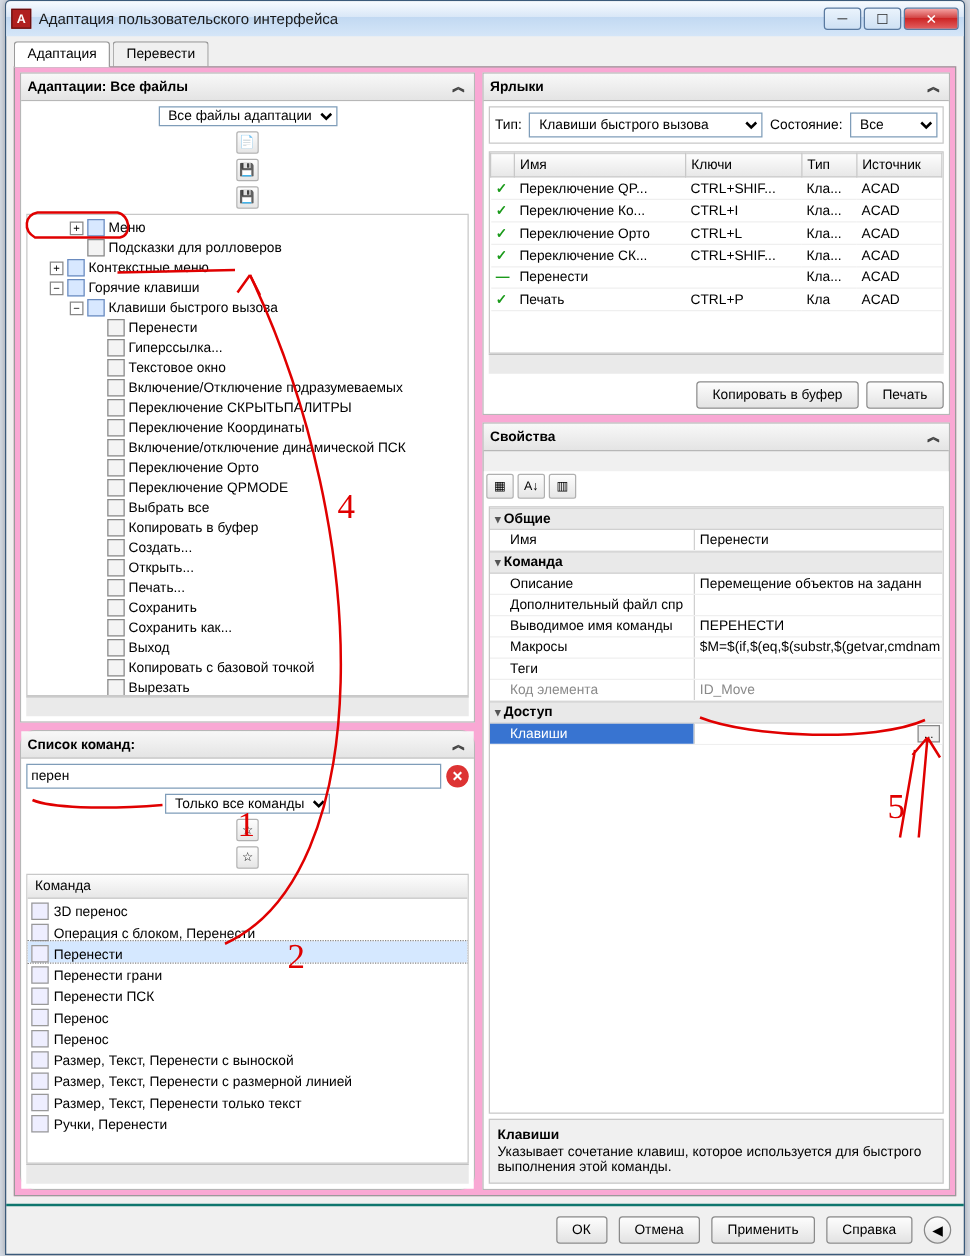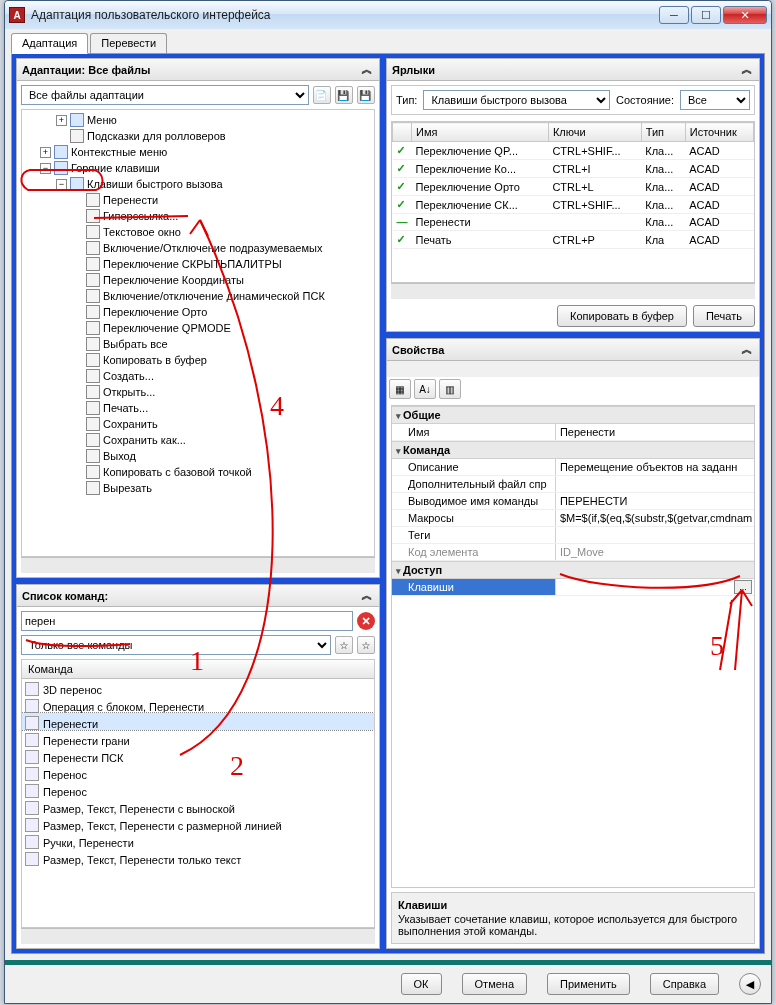--- a/index.html
+++ b/index.html
@@ -8,30 +8,30 @@
   .titlebar { height: 28px; background: linear-gradient(#f7fbff,#d9e7f7 45%,#c2d9f2 46%,#d5e6f8); border-radius: 4px 4px 0 0; display: flex; align-items: center; padding: 0 4px; }
   .titlebar-icon { width:16px; height:16px; background:#b02020; border:1px solid #6a0f0f; margin-right:6px; display:flex; align-items:center; justify-content:center; color:#fff; font-weight:bold; font-size:10px;}
   .titlebar-text { flex:1; color:#1a1a1a; font-size:12px; }
   .sysbtns { display:flex; gap:0;}
   .sysbtn { width:30px; height:18px; border:1px solid #5a7aa0; background: linear-gradient(#eaf3fc,#cfe1f4); border-radius:3px; margin-left:2px; display:flex; align-items:center; justify-content:center; color:#2a2a2a;}
   .sysbtn.close { background: linear-gradient(#f5a3a3,#d24545 45%,#c22 46%,#e26060); color:#fff; width:44px;}
   .content { flex:1; padding:4px 6px 6px 6px; display:flex; flex-direction:column; min-height:0;}
   .tabs { display:flex; margin-bottom:-1px;}
   .tab { padding:3px 10px 4px; border:1px solid #9a9a9a; border-bottom:none; background:#f0f0f0; border-radius:3px 3px 0 0; margin-right:2px;}
   .tab.active { background:#fff; border-bottom:1px solid #fff; z-index:2; position:relative;}
-  .tabpage { flex:1; border:1px solid #9a9a9a; background:#1d4ed8; padding:4px; display:flex; gap:6px; min-height:0;}
+  .tabpage { flex:1; border:1px solid #9a9a9a; background:#f9a8d4; padding:4px; display:flex; gap:6px; min-height:0;}
   .col { display:flex; flex-direction:column; gap:6px; min-height:0;}
   .col.left { width: 364px;}
   .col.right { flex:1; }
   .panel { border:1px solid #b7b7b7; display:flex; flex-direction:column; min-height:0; background:#f0f0f0;}
   .panel-head { height:22px; background: linear-gradient(#f8f8f8,#e4e4e4); border-bottom:1px solid #b7b7b7; display:flex; align-items:center; padding:0 5px; font-weight:bold;}
   .panel-head .spacer{flex:1;}
   .chev { width:14px; text-align:center; color:#444;}
   .panel-body { flex:1; background:#fff; padding:4px; display:flex; flex-direction:column; min-height:0; overflow:hidden;}
-  .toolbar { display:flex; align-items:center; gap:4px; margin-bottom:4px;}
+  .toolbar { display:flex; align-items:center; gap:4px; margin-bottom:4px;flex-direction:column;}
   select, input[type=text]{ height:20px; border:1px solid #7f9db9; background:#fff; padding:0 3px;}
   .iconbtn { width:18px; height:18px; border:1px solid #b0b0b0; background:linear-gradient(#fdfdfd,#e6e6e6); border-radius:2px; display:flex; align-items:center; justify-content:center; font-size:10px;}
   .tree { flex:1; overflow:auto; border:1px solid #c8c8c8; position:relative;}
   .tree-inner{padding:2px 2px 2px 2px;}
   .node { display:flex; align-items:center; height:16px; white-space:nowrap;}
   .expander { width:11px;height:11px;border:1px solid #888; text-align:center; line-height:9px; font-size:9px; margin-right:3px; background:#fff;}
   .ticon { width:14px; height:14px; margin-right:3px; display:inline-flex; align-items:center; justify-content:center; border:1px solid #888; font-size:8px; background:#f4f4f4;}
   .ticon.blue{background:#d8e8ff;border-color:#6a8bbf;}
   .indent { display:inline-block;}
   .hscroll { height:16px; background:#eaeaea; border-top:1px solid #c0c0c0;}
@@ -58,21 +58,21 @@
   .propcat::before{content:"▾ ";font-size:9px;color:#555;}
   .proprow{display:flex;border-bottom:1px solid #efefef;}
   .propname{width:45%;padding:2px 4px 2px 16px;}
   .propname.disabled{color:#8a8a8a;}
   .propval{flex:1;padding:2px 4px;border-left:1px solid #d0d0d0;overflow:hidden;white-space:nowrap;}
   .proprow.sel .propname{background:#3874d1;color:#fff;}
   .proprow.sel .propval{background:#fff;position:relative;}
   .ellipsis-btn{position:absolute;right:2px;top:1px;width:18px;height:14px;border:1px solid #888;background:#eee;text-align:center;line-height:12px;font-size:9px;}
   .help{border:1px solid #c8c8c8;padding:6px;background:#f0f0f0;font-size:11px;}
   .help-title{font-weight:bold;margin-bottom:2px;}
-  .footer{padding:8px 10px;display:flex;justify-content:flex-end;gap:20px;align-items:center;border-top:5px solid #0f766e;}
+  .footer{padding:8px 10px;display:flex;justify-content:flex-end;gap:9px;align-items:center;border-top:2px solid #0f766e;}
   .footer .round{width:22px;height:22px;border:1px solid #888;border-radius:11px;display:flex;align-items:center;justify-content:center;background:linear-gradient(#fdfdfd,#e3e3e3);}
   
   .anno{position:absolute;pointer-events:none;}
   .anno-num{color:#e00000;font-size:28px;font-family:"Segoe Script","Comic Sans MS",cursive;}
   svg.anno path, svg.anno line, svg.anno circle{stroke:#e00000;stroke-width:2;fill:none;}
 </style>
 </head>
 <body>
 
 <div class="window">
@@ -255,21 +255,21 @@
                     <span style="width:14px;display:inline-block"></span>
                     <span class="ticon "></span>
                     <span>Вырезать</span>
                   </div>
                 </div>
             </div>
             <div class="hscroll"></div>
           </div>
         </div>
 
-        <div class="panel" style="flex:1;">
+        <div class="panel" style="flex:1;border-radius:12px;">
           <div class="panel-head">
             <span>Список команд:</span>
             <span class="spacer"></span>
             <span class="chev">︽</span>
           </div>
           <div class="panel-body">
             <div class="searchrow">
               <input type="text" style="flex: 1 1 0%;" value="перен">
               <div class="search-x">✕</div>
             </div>
@@ -314,25 +314,25 @@
                   <div class="list-row">
                     <span class="cmd-icon"></span>
                     <span>Размер, Текст, Перенести с выноской</span>
                   </div>
                   <div class="list-row">
                     <span class="cmd-icon"></span>
                     <span>Размер, Текст, Перенести с размерной линией</span>
                   </div>
                   <div class="list-row">
                     <span class="cmd-icon"></span>
+                    <span>Размер, Текст, Перенести только текст</span>
+                  </div>
+                  <div class="list-row">
+                    <span class="cmd-icon"></span>
                     <span>Ручки, Перенести</span>
-                  </div>
-                  <div class="list-row">
-                    <span class="cmd-icon"></span>
-                    <span>Размер, Текст, Перенести только текст</span>
                   </div>
                 </div>
             </div>
             <div class="hscroll"></div>
           </div>
         </div>
       </div>
 
       <div class="col right">
 

